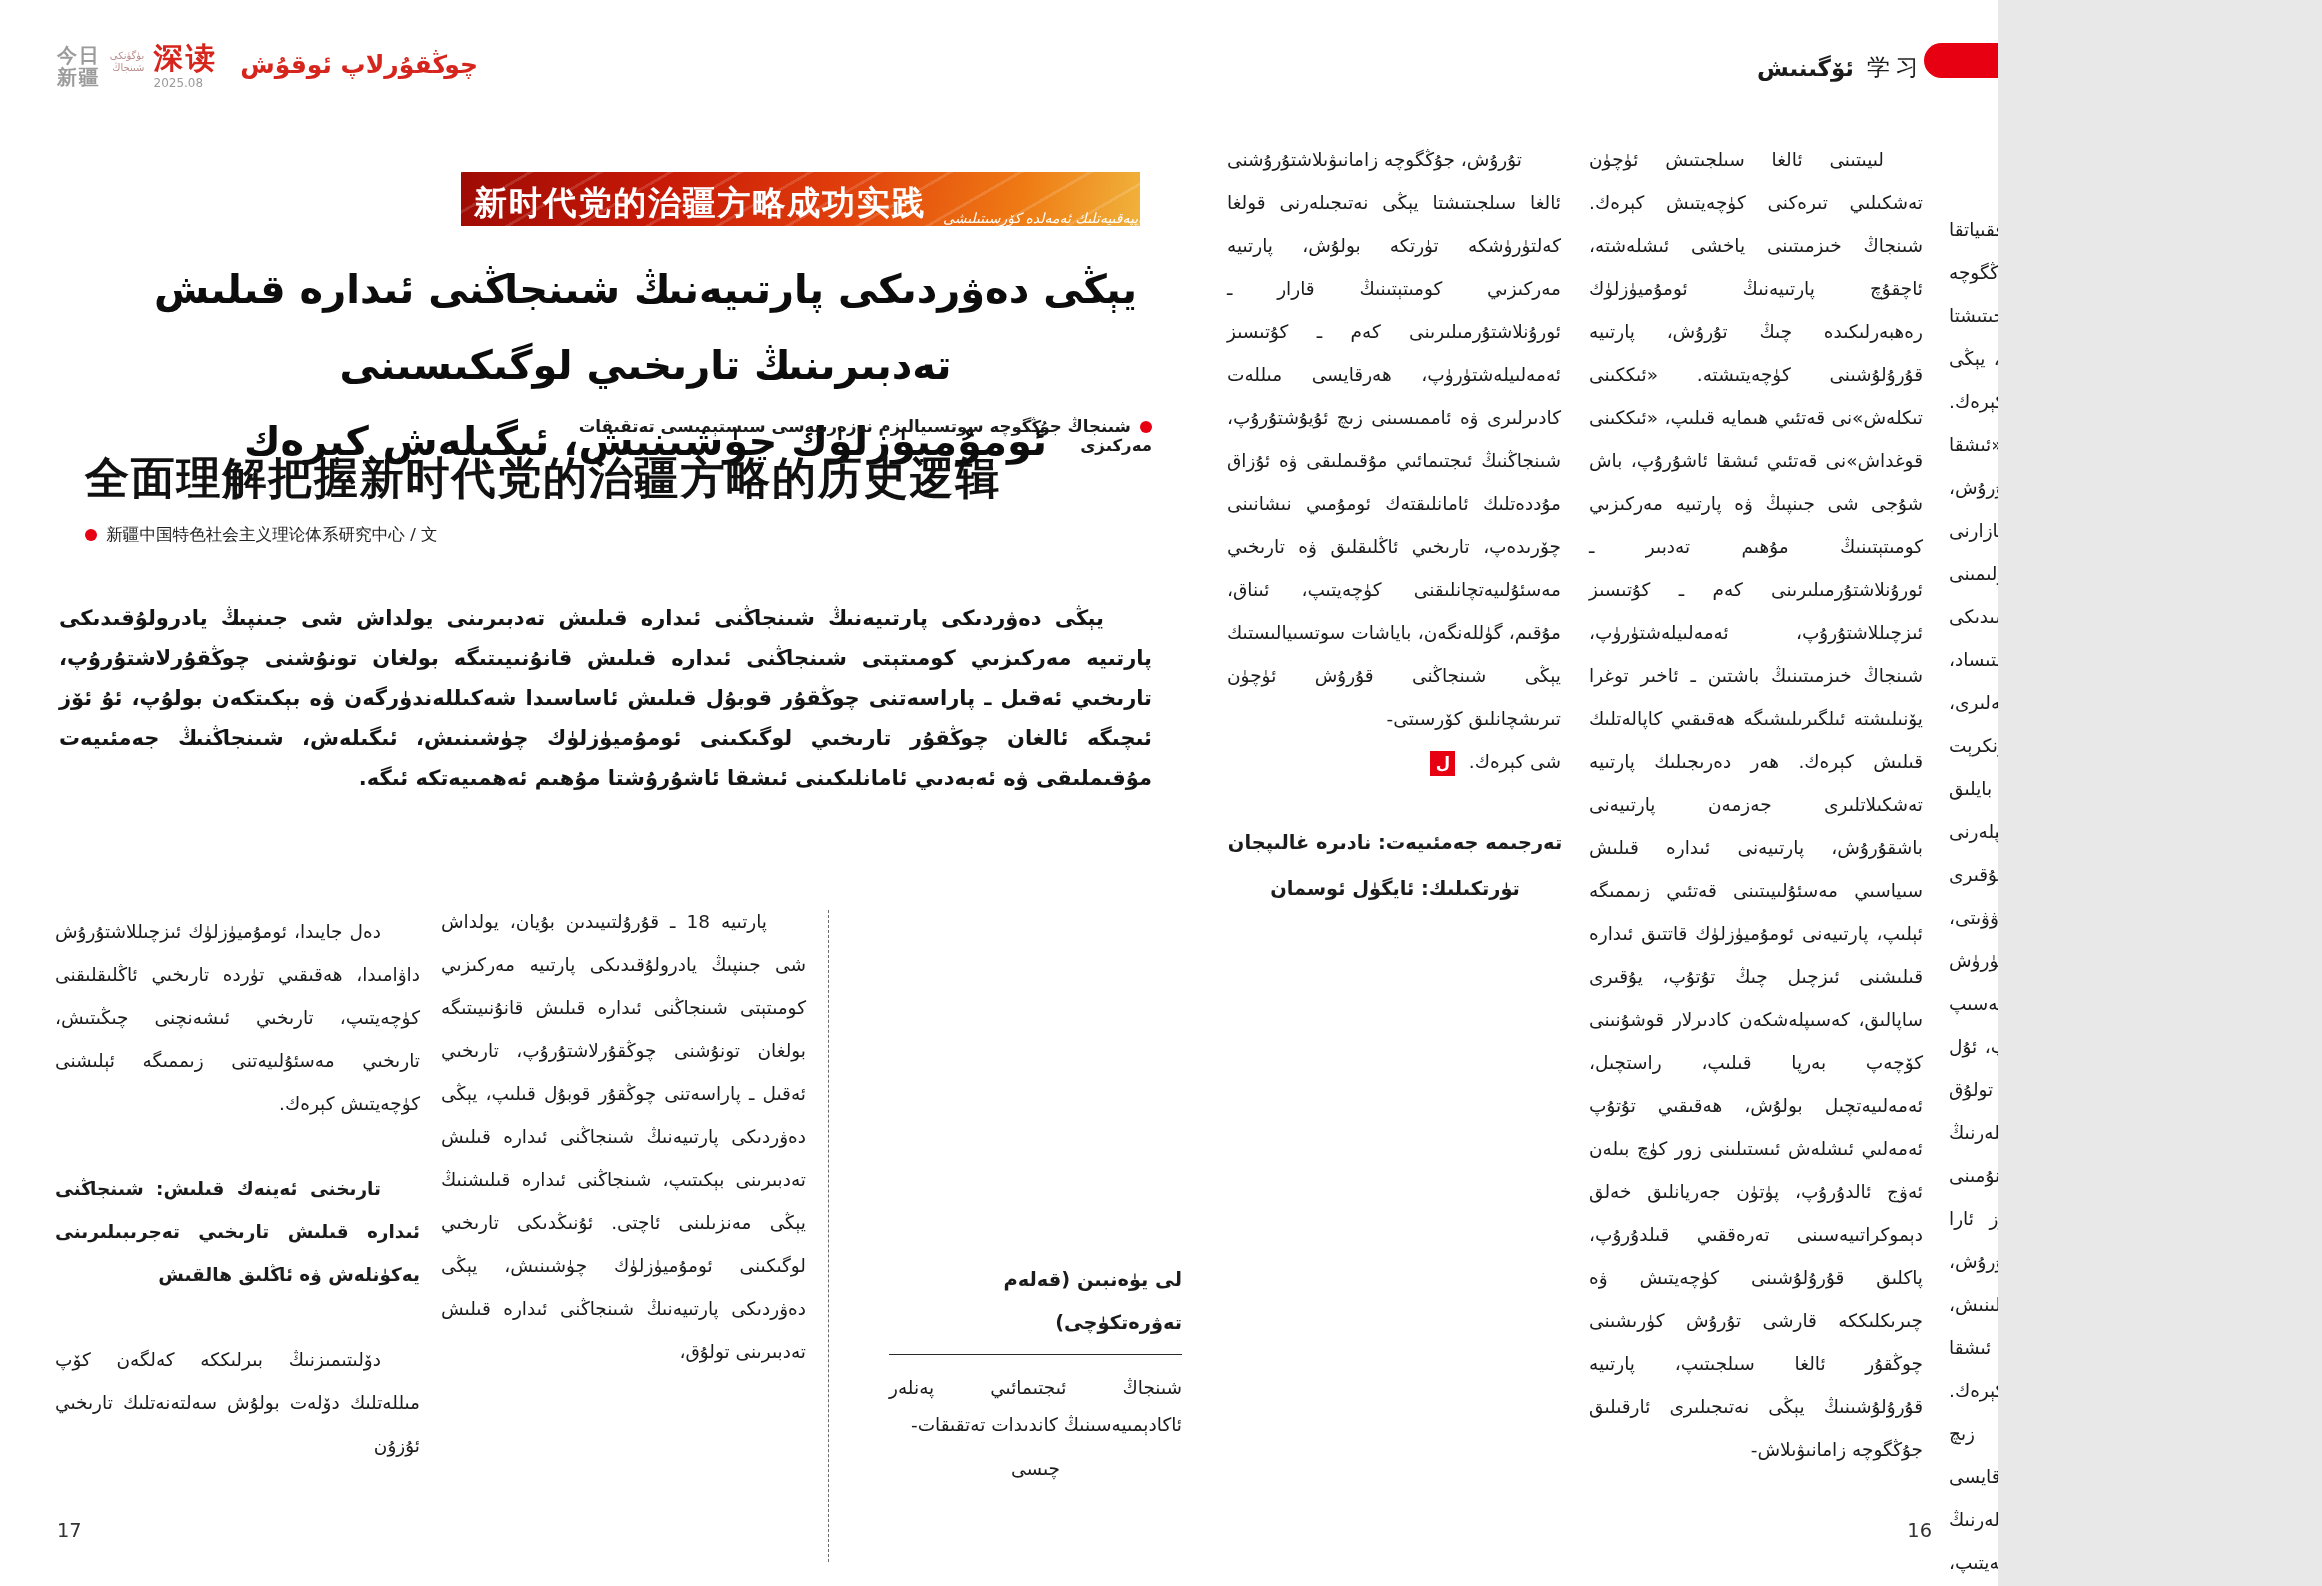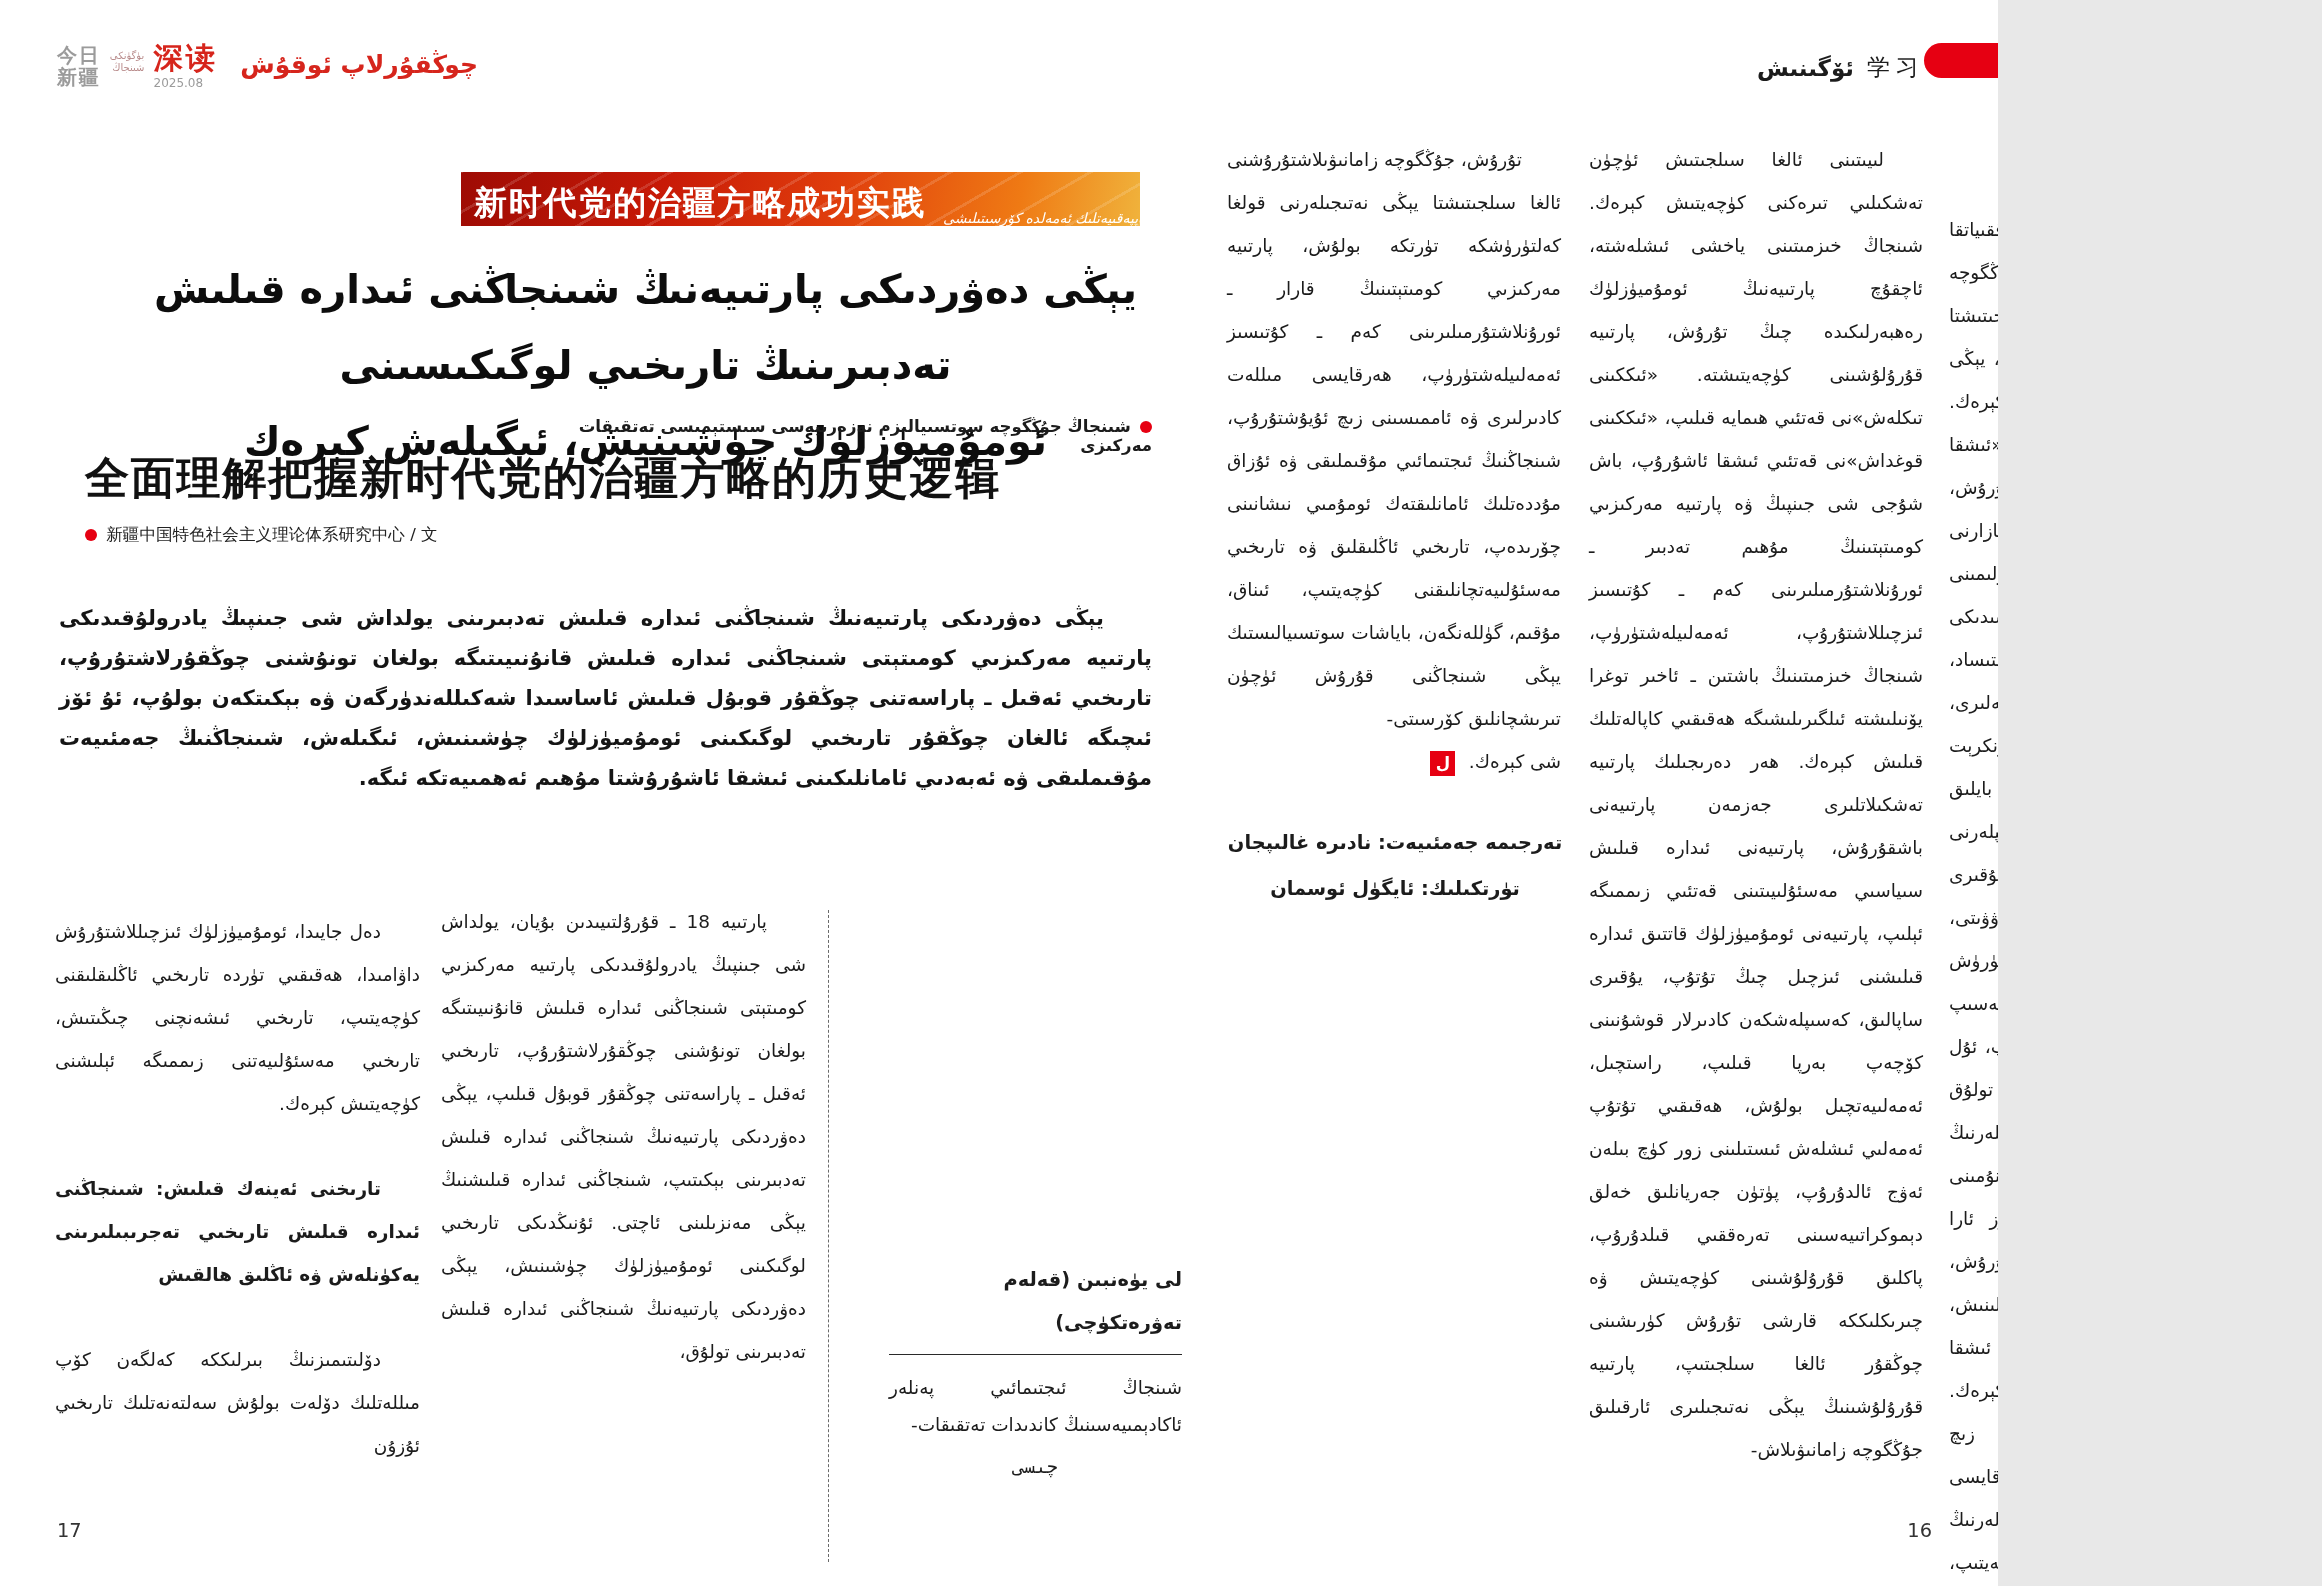--- a/index.html
+++ b/index.html
@@ -55,21 +55,21 @@
   .aftersub { margin-top:42px !important; }
 
   .p17-col1 { left:55px;  top:910px; width:365px; height:652px; }
   .p17-col2 { left:441px; top:900px; width:365px; height:652px; }
   .p17-col3 { left:828px; top:910px; width:325px; height:652px;
               border-left:1.8px dashed #6a6a6a; padding-left:28px; box-sizing:content-box; }
   .bio-box { position:absolute; bottom:72px; right:0; width:293px; }
   .bio-name { font-weight:bold; font-size:19.4px; text-align:right; }
   .bio-rule { border:0; border-top:1.8px solid #2a2a2a; margin:9.2px 0 14.8px 0; }
   .bio-desc { font-size:18.5px; line-height:37px; text-align:justify; }
-  .bio-desc-last { text-align:center; font-size:18.5px; margin-top:3.7px;font-family:Liberation Mono, monospace; }
+  .bio-desc-last { text-align:center; font-size:18.5px; margin-top:3.7px; }
 
   .p16-col1 { left:1227px; top:138px; width:334px; }
   .p16-col2 { left:1589px; top:138px; width:334px; height:1436px; }
   .p16-col3 { left:1949px; top:208px; width:332px; height:1375px; }
 
   .endline { text-indent:0 !important; text-align:right; }
   .end-mark { display:inline-block; width:25px; height:25px; background:#e60012; color:#fff;
               font-weight:bold; font-size:16.6px; line-height:25px; text-align:center;
               vertical-align:middle; margin-right:7.4px; }
   .credits { margin-top:37px; text-align:center; font-weight:bold; font-size:19.4px; line-height:46px;

